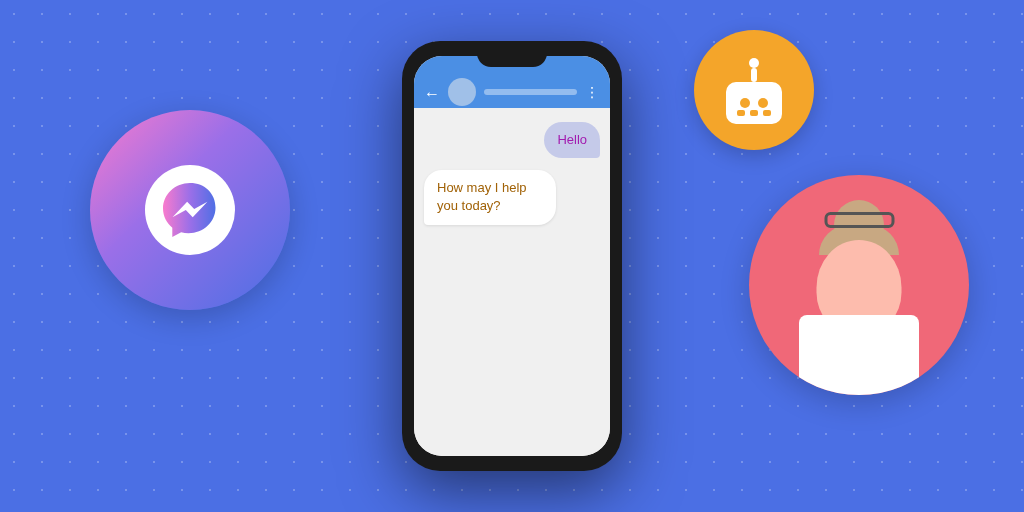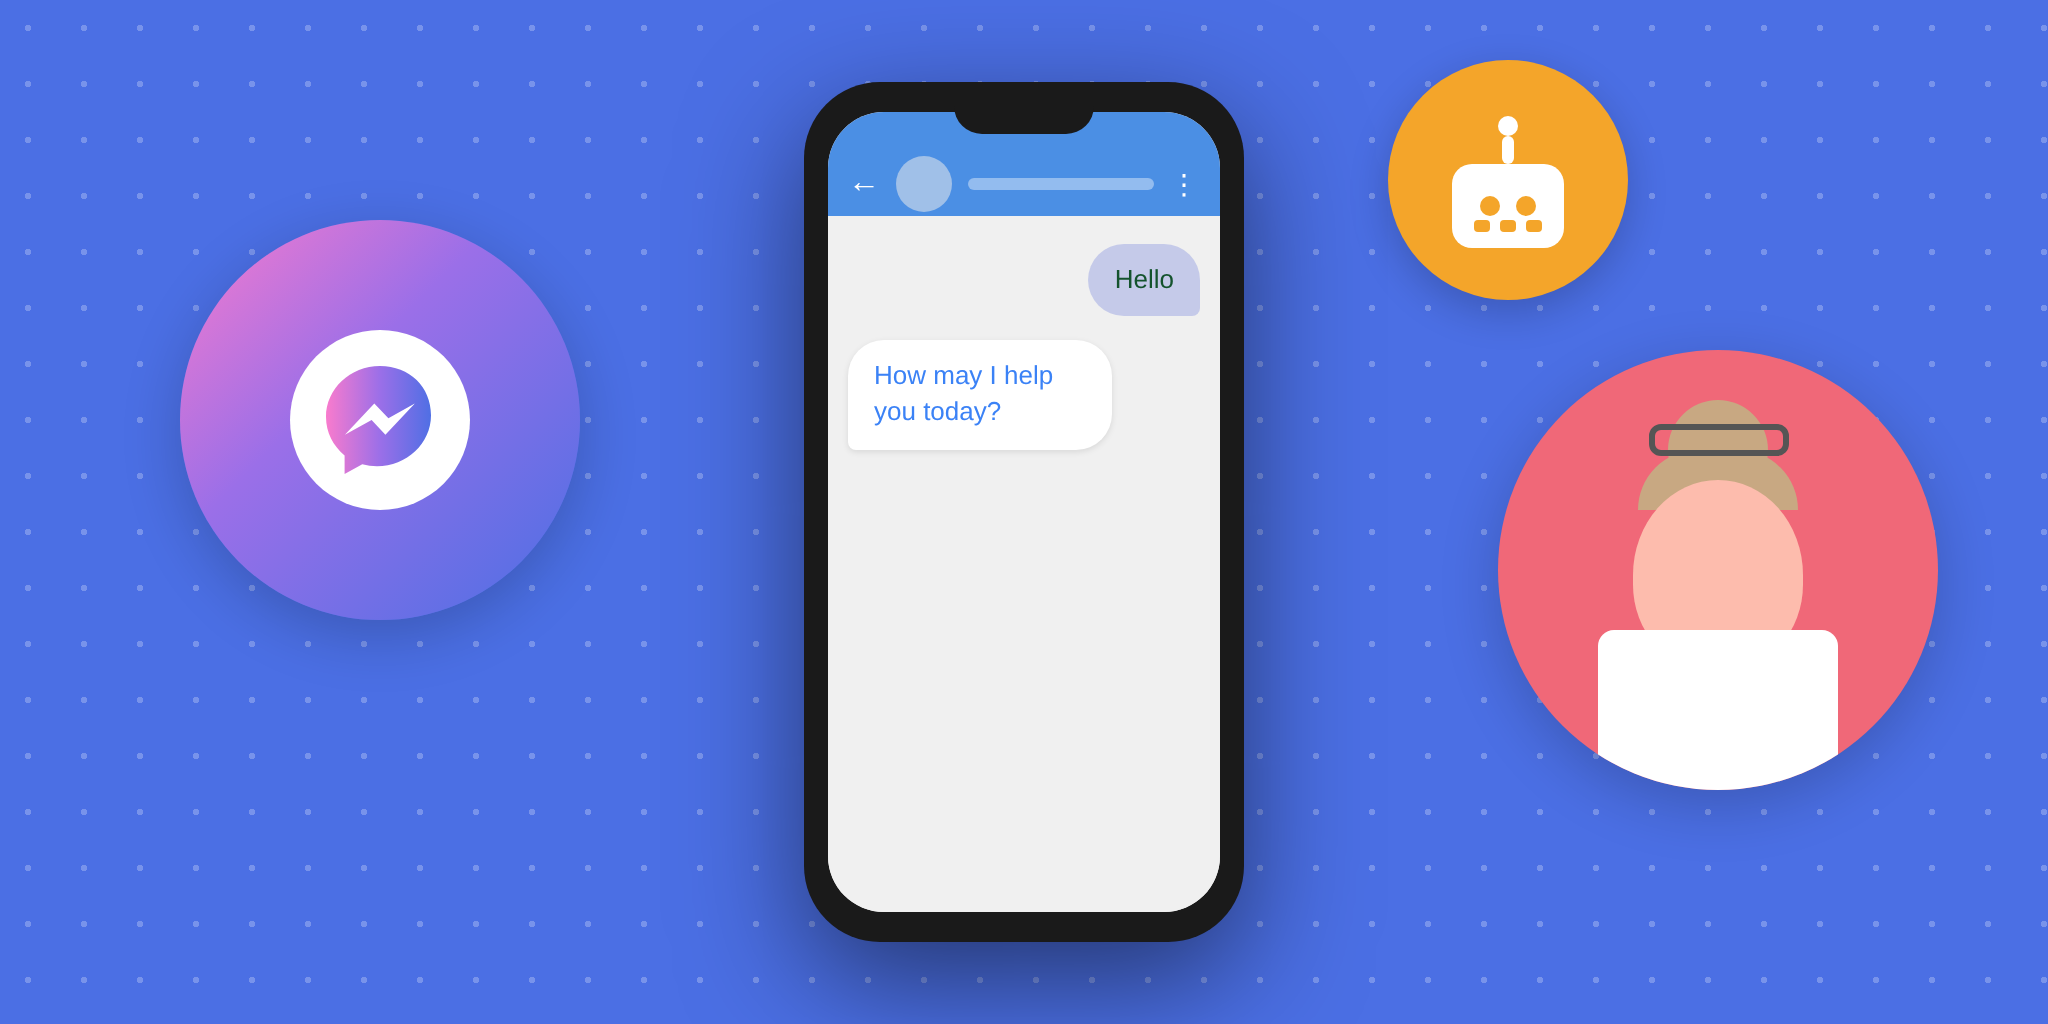--- a/index.html
+++ b/index.html
@@ -177,28 +177,28 @@
       max-width: 75%;
       padding: 9px 13px;
       border-radius: 18px;
       font-size: 13px;
       line-height: 1.4;
       font-weight: 500;
     }
 
     .bubble-right {
       background: #C5CAE9;
-      color: #14532d;
+      color: #a21caf;
       align-self: flex-end;
       border-bottom-right-radius: 4px;
     }
 
     .bubble-left {
       background: white;
-      color: #3b82f6;
+      color: #a16207;
       align-self: flex-start;
       border-bottom-left-radius: 4px;
       box-shadow: 0 1px 3px rgba(0,0,0,0.1);
     }
 
     
     .person-drawn {
       position: absolute;
       bottom: 0;
       left: 50%;

